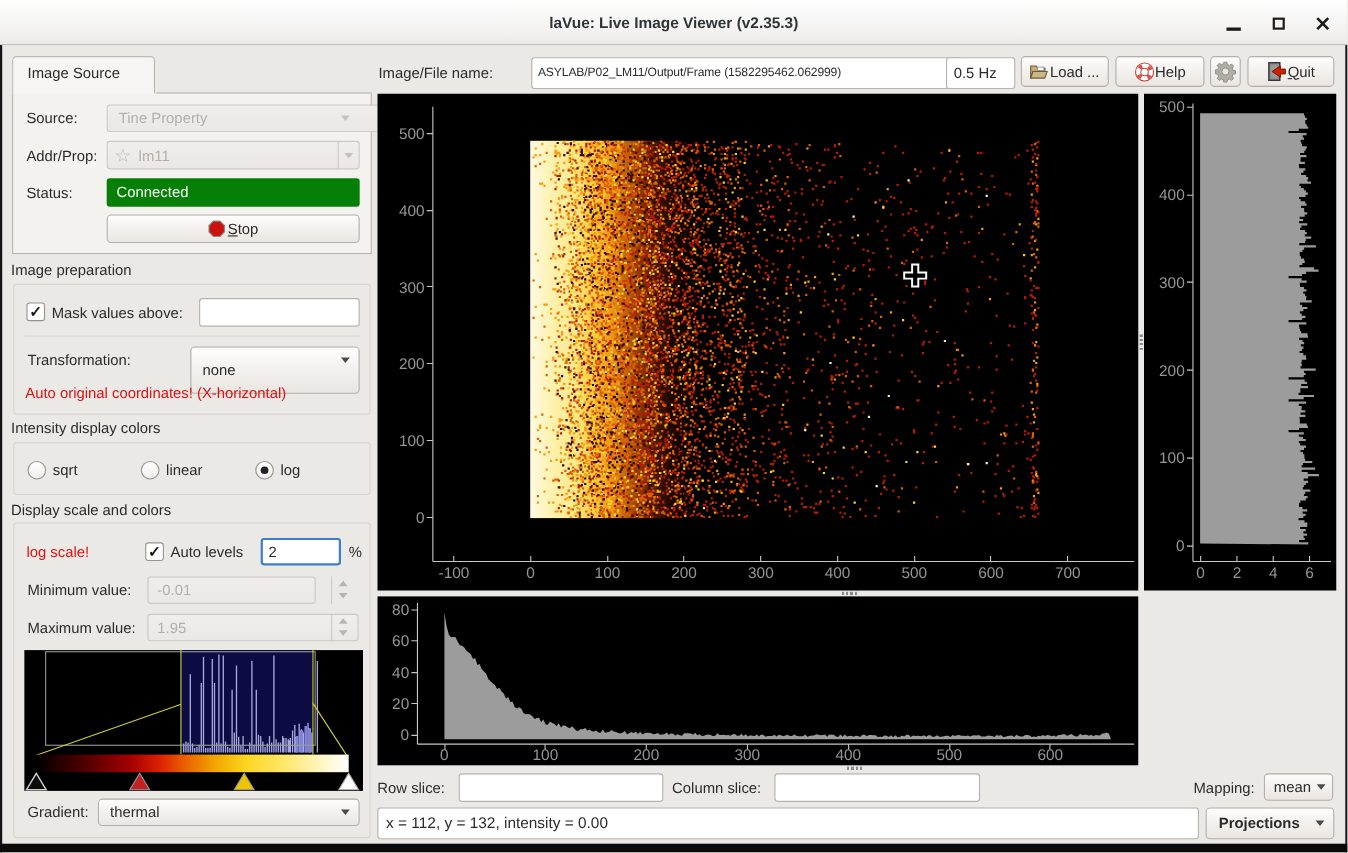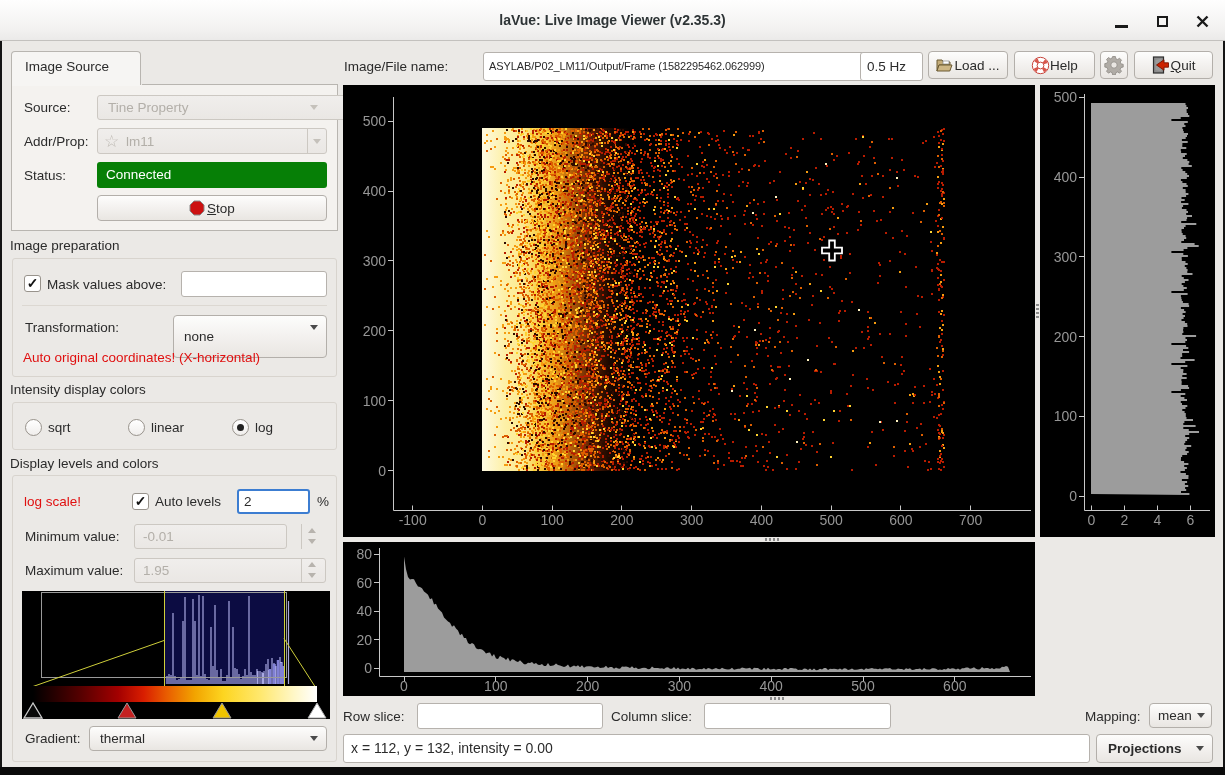--- a/index.html
+++ b/index.html
@@ -75,21 +75,21 @@
 <div class="ab lbl" style="left:10px;top:382px">Intensity display colors</div>
 <div class="ab gframe" style="left:12px;top:402px;width:325px;height:48px"></div>
 <div class="ab rad" style="left:25px;top:419px"></div>
     <div class="ab lbl" style="left:48px;top:420px">sqrt</div>
 <div class="ab rad" style="left:128px;top:419px"></div>
     <div class="ab lbl" style="left:151px;top:420px">linear</div>
 <div class="ab rad" style="left:232px;top:419px"></div>
 <div class="ab" style="left:237px;top:424px;width:7px;height:7px;background:#222;border-radius:50%"></div>
 <div class="ab lbl" style="left:255px;top:420px">log</div>
 
-<div class="ab lbl" style="left:10px;top:456px">Display levels and colors</div>
+<div class="ab lbl" style="left:10px;top:456px">Display scale and colors</div>
 <div class="ab gframe" style="left:12px;top:475px;width:325px;height:287px"></div>
 <div class="ab lbl" style="left:24px;top:494px;color:#e01010">log scale!</div>
 <div class="ab cb" style="left:132px;top:493px">✓</div>
 <div class="ab lbl" style="left:155px;top:494px">Auto levels</div>
 <div class="ab" style="left:237px;top:489px;width:73px;height:25px;background:#fff;border:2px solid #3c7dd1;border-radius:3px;line-height:21px;padding-left:5px">2</div>
 <div class="ab lbl" style="left:317px;top:494px">%</div>
 
 <div class="ab lbl" style="left:25px;top:529px">Minimum value:</div>
 <div class="ab dis" style="left:134px;top:524px;width:153px;height:25px;line-height:23px;padding-left:8px">-0.01</div>
 <div class="ab" style="left:301px;top:524px;width:1px;height:25px;background:#ccc8c2"></div>

